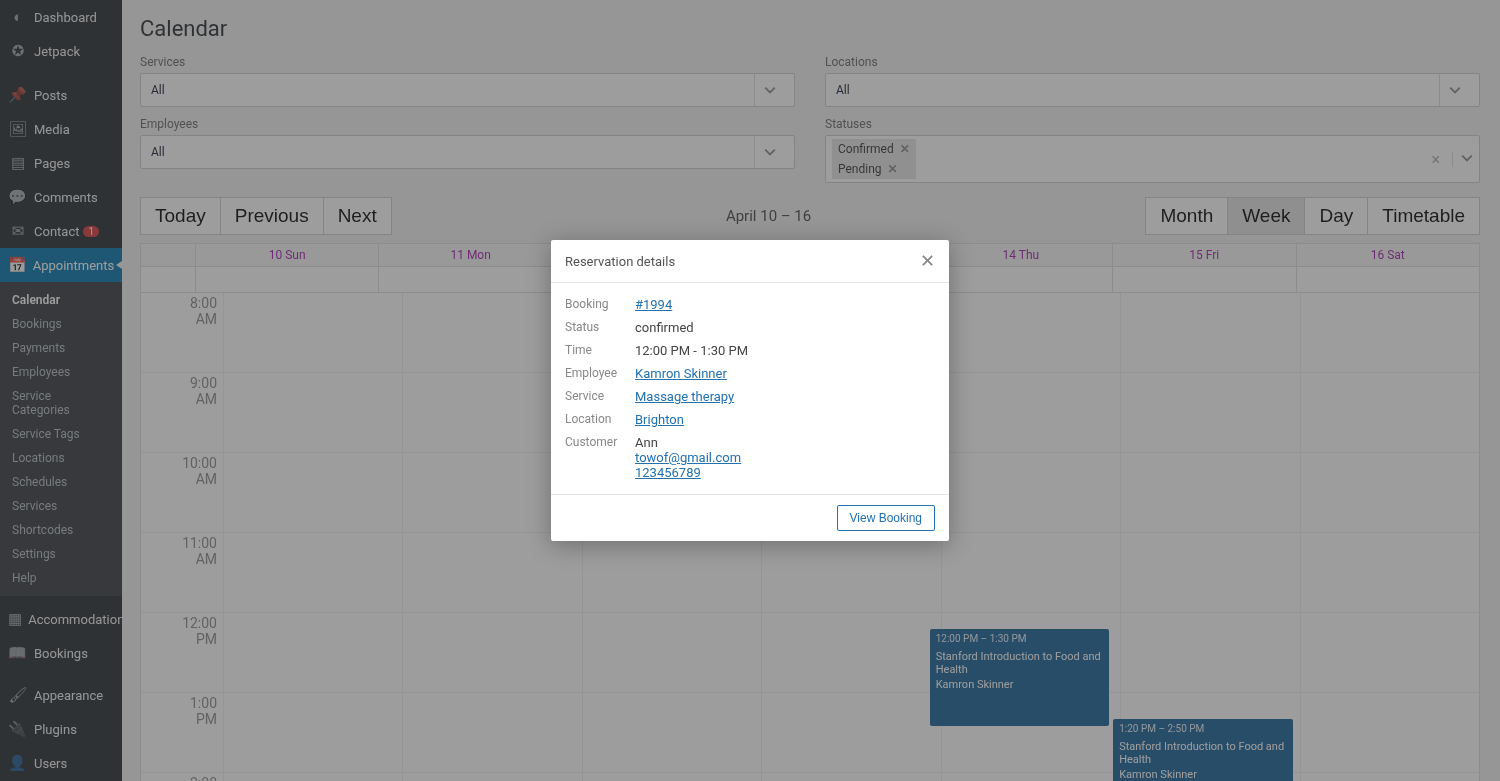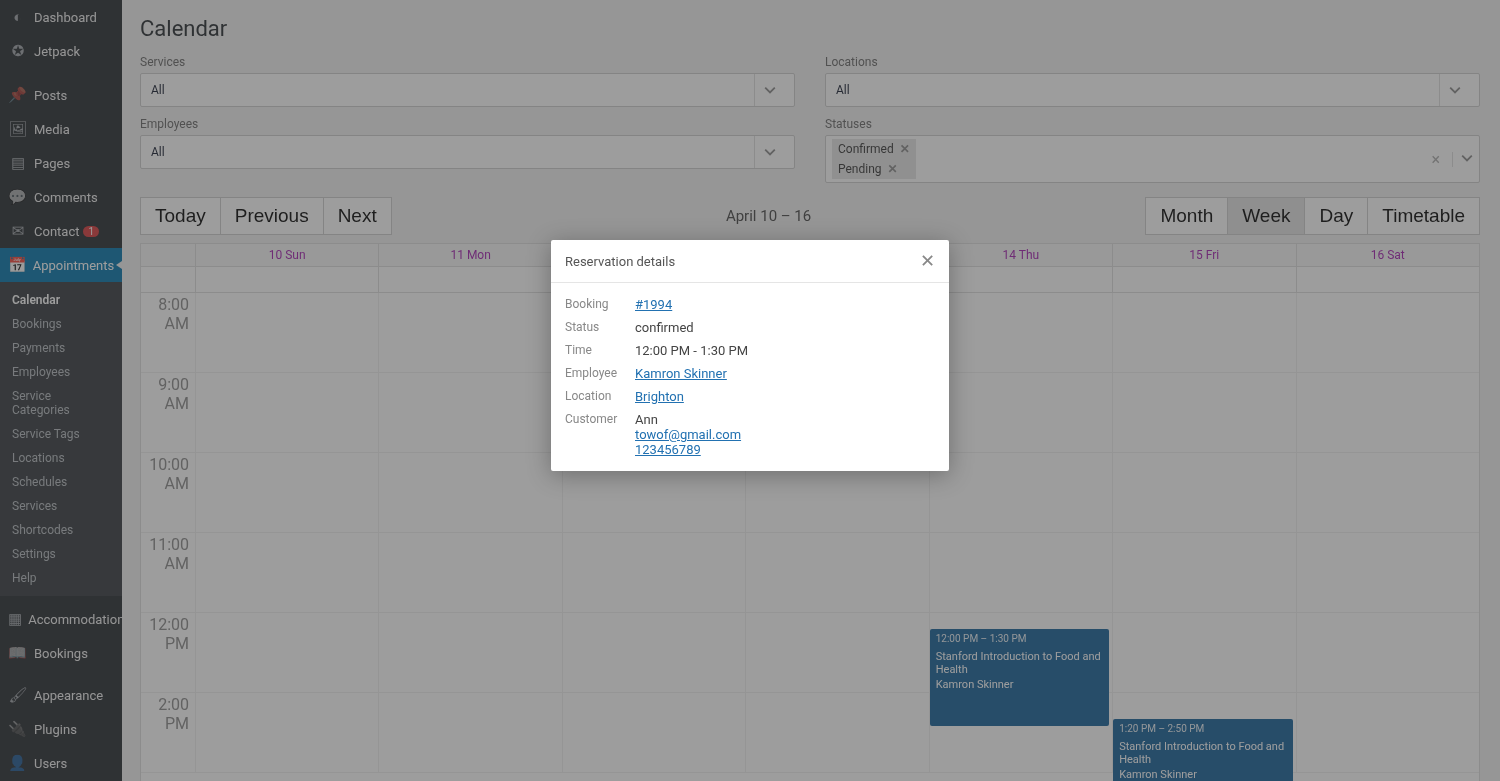--- a/index.html
+++ b/index.html
@@ -47,21 +47,21 @@
   .btn.active { background:#e2e2e2; }
   .toolbar .date-range { flex:1; text-align:center; font-size:15px; color:#444; }
   
   .calendar { margin-top:8px; border:1px solid #ddd; background:#fff; position:relative; height: 590px; overflow:hidden; }
   .cal-head { display:flex; border-bottom:1px solid #ddd; background:#f7f7f7; }
   .time-gutter { width:54px; }
   .day-col-head { flex:1; text-align:center; font-size:12px; padding:4px 0; border-left:1px solid #ddd; color:#a21caf; }
   .allday-row { display:flex; border-bottom:1px solid #ddd; height:26px; }
   .cal-body { position:relative; height: 540px; overflow:hidden; }
   .cal-row { display:flex; border-bottom:1px solid #eee; height:80px; }
-  .time-cell { width:54px; text-align:right; padding:2px 6px; font-size:16px; color:#888; }
+  .time-cell { width:54px; text-align:right; padding:2px 6px; font-size:14px; color:#888;margin-left:28px; }
   .day-cell { flex:1; border-left:1px solid #eee; position:relative; }
   .event { position:absolute; background:#135e96; color:#fff; font-size:11px; padding:4px 6px; border-radius:2px; overflow:hidden; left:1px; right:2px; cursor:pointer; }
   .event .ev-time { font-size:10px; opacity:.9; }
   .event .ev-title { margin-top:6px; }
   .event .ev-emp { margin-top:2px; }
   
   .overlay { position:absolute; inset:0; background:rgba(60,60,60,.5); display:flex; align-items:flex-start; justify-content:center; }
   .dialog { background:#fff; width:398px; margin-top:240px; box-shadow:0 4px 24px rgba(0,0,0,.3); border-radius:2px; }
   .dlg-head { display:flex; justify-content:space-between; align-items:center; padding:12px 14px; border-bottom:1px solid #e5e5e5; }
   .dlg-title { font-size:13px; color:#555; }
@@ -308,20 +308,30 @@
           <div class="time-cell">12:00 PM</div>
           <div class="day-cell"></div>
           <div class="day-cell"></div>
           <div class="day-cell"></div>
           <div class="day-cell"></div>
           <div class="day-cell"></div>
           <div class="day-cell"></div>
           <div class="day-cell"></div>
         </div>
         <div class="cal-row">
+          <div class="time-cell">1:00 PM</div>
+          <div class="day-cell"></div>
+          <div class="day-cell"></div>
+          <div class="day-cell"></div>
+          <div class="day-cell"></div>
+          <div class="day-cell"></div>
+          <div class="day-cell"></div>
+          <div class="day-cell"></div>
+        </div>
+        <div class="cal-row">
           <div class="time-cell">2:00 PM</div>
           <div class="day-cell"></div>
           <div class="day-cell"></div>
           <div class="day-cell"></div>
           <div class="day-cell"></div>
           <div class="day-cell"></div>
           <div class="day-cell"></div>
           <div class="day-cell"></div>
         </div>
         <div class="event" style="left: 788.714px; width: 179.429px; top: 336px; height: 97px;">
@@ -353,28 +363,35 @@
         <span class="dlg-label">Status</span>
         <span class="dlg-val">confirmed</span>
       </div>
       <div class="dlg-row">
         <span class="dlg-label">Time</span>
         <span class="dlg-val">12:00 PM - 1:30 PM</span>
       </div>
       <div class="dlg-row">
         <span class="dlg-label">Employee</span>
         <span class="dlg-val"><a>Kamron Skinner</a></span>
+      </div>
+      <div class="dlg-row">
+        <span class="dlg-label">Service</span>
+        <span class="dlg-val"><a>Massage therapy</a></span>
       </div>
       <div class="dlg-row">
         <span class="dlg-label">Location</span>
         <span class="dlg-val"><a>Brighton</a></span>
       </div>
       <div class="dlg-row">
         <span class="dlg-label">Customer</span>
         <span class="dlg-val">
           <div>Ann</div>
           <div><a>towof@gmail.com</a></div>
           <div><a>123456789</a></div>
         </span>
       </div>
     </div>
+    <div class="dlg-foot">
+      <button class="btn-outline">View Booking</button>
+    </div>
   </div>
 </div>
 
 </body></html>

